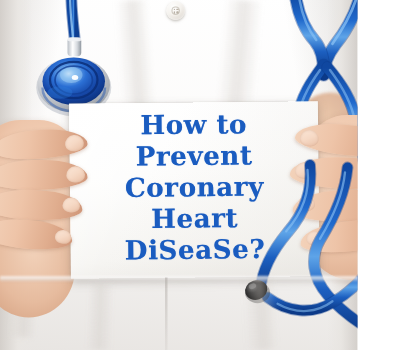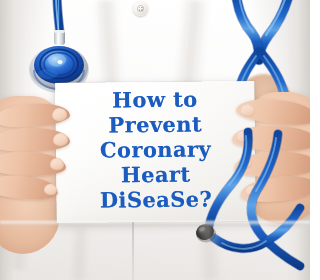--- a/index.html
+++ b/index.html
@@ -1,21 +1,21 @@
 <!DOCTYPE html>
 <html><head>
 <meta charset="utf-8">
 <title>How to Prevent Coronary Heart Disease</title>
 <style>
   html,body{margin:0;padding:0;background:#ffffff;}
   body{font-family:"Liberation Serif", serif;}
 
   #scene{
     position:relative;
-    width:310px;height:280px;
+    width:286px;height:280px;
     overflow:hidden;
     background:#f2f0ee;
   }
 
   
   .coat{
     position:absolute;inset:0;
     background:
       linear-gradient(100deg, rgba(205,200,196,.55) 0%, rgba(255,255,255,0) 16%),
       linear-gradient(260deg, rgba(198,194,190,.5) 0%, rgba(255,255,255,0) 18%),

